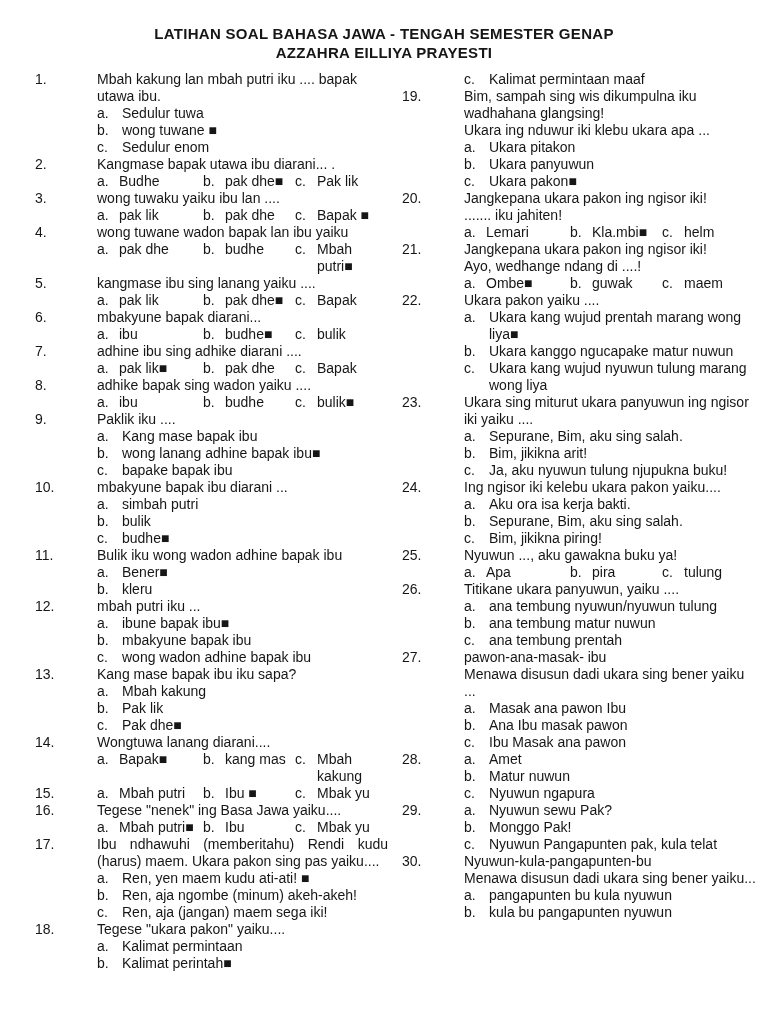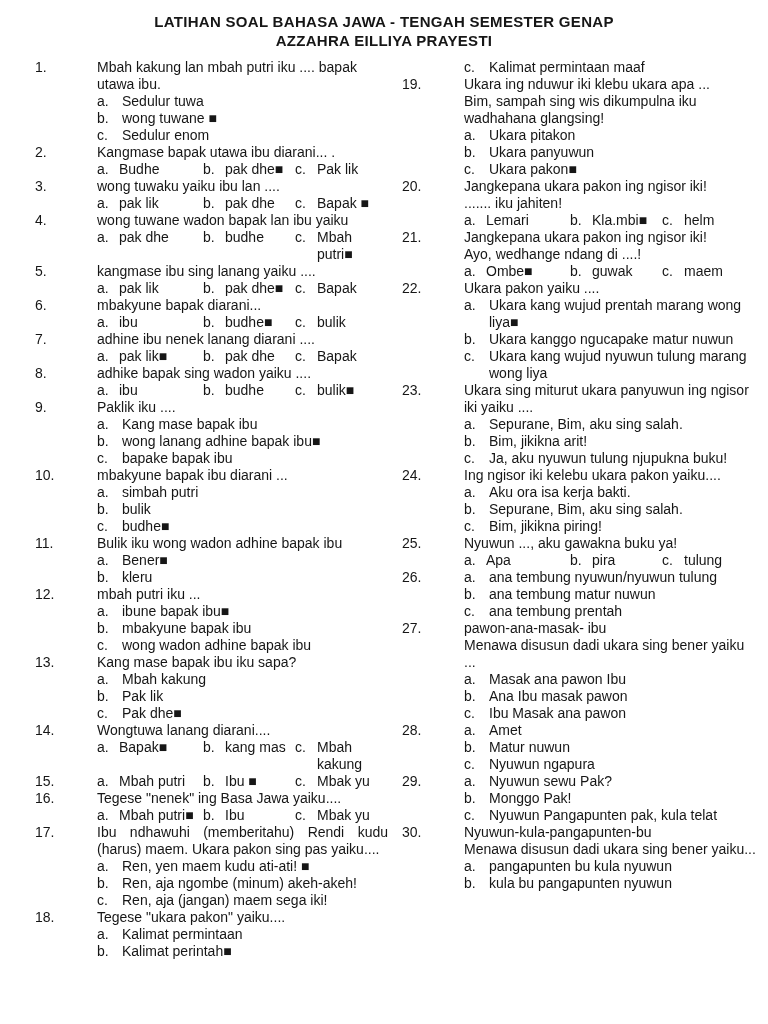--- a/index.html
+++ b/index.html
@@ -4,21 +4,21 @@
 <style>
   html,body{margin:0;padding:0;background:#ffffff;}
   .page{
     position:relative;
     width:768px;height:1024px;
     background:#ffffff;
     color:#161616;
     font-family:"Liberation Sans",sans-serif;
     overflow:hidden;
   }
-  .title-block{padding-top:12px;}
+  .title-block{padding-top:24px;}
   .title{
     text-align:center;
     font-weight:bold;
     font-size:15px;
     line-height:19px;
     letter-spacing:.3px;
   }
   .cols{
     display:flex;
     margin-top:9px;
@@ -166,21 +166,21 @@
               <span class="opt">
                 <span class="opt-letter">c.</span>
                 <span class="opt-text">bulik</span>
               </span>
             </div>
           </div>
         </div>
         <div class="q">
           <div class="q-num">7.</div>
           <div class="q-body">
-            <div class="q-line">adhine ibu nenek lanang diarani ....</div>
+            <div class="q-line">adhine ibu sing adhike diarani ....</div>
             <div class="opts-inline">
               <span class="opt">
                 <span class="opt-letter">a.</span>
                 <span class="opt-text">pak lik■</span>
               </span>
               <span class="opt">
                 <span class="opt-letter">b.</span>
                 <span class="opt-text">pak dhe</span>
               </span>
               <span class="opt">
@@ -394,22 +394,22 @@
           <div class="q-body">
             <div class="opt-block">
               <span class="opt-letter">c.</span>
               <span class="opt-text">Kalimat permintaan maaf</span>
             </div>
           </div>
         </div>
         <div class="q">
           <div class="q-num">19.</div>
           <div class="q-body">
+            <div class="q-line">Bim, sampah sing wis dikumpulna iku wadhahana glangsing!</div>
             <div class="q-line">Ukara ing nduwur iki klebu ukara apa ...</div>
-            <div class="q-line">Bim, sampah sing wis dikumpulna iku wadhahana glangsing!</div>
             <div class="opt-block">
               <span class="opt-letter">a.</span>
               <span class="opt-text">Ukara pitakon</span>
             </div>
             <div class="opt-block">
               <span class="opt-letter">b.</span>
               <span class="opt-text">Ukara panyuwun</span>
             </div>
             <div class="opt-block">
               <span class="opt-letter">c.</span>
@@ -529,20 +529,21 @@
               <span class="opt">
                 <span class="opt-letter">c.</span>
                 <span class="opt-text">tulung</span>
               </span>
             </div>
           </div>
         </div>
         <div class="q">
           <div class="q-num">26.</div>
           <div class="q-body">
+            <div class="q-line">Titikane ukara panyuwun, yaiku ....</div>
             <div class="opt-block">
               <span class="opt-letter">a.</span>
               <span class="opt-text">ana tembung nyuwun/nyuwun tulung</span>
             </div>
             <div class="opt-block">
               <span class="opt-letter">b.</span>
               <span class="opt-text">ana tembung matur nuwun</span>
             </div>
             <div class="opt-block">
               <span class="opt-letter">c.</span>

